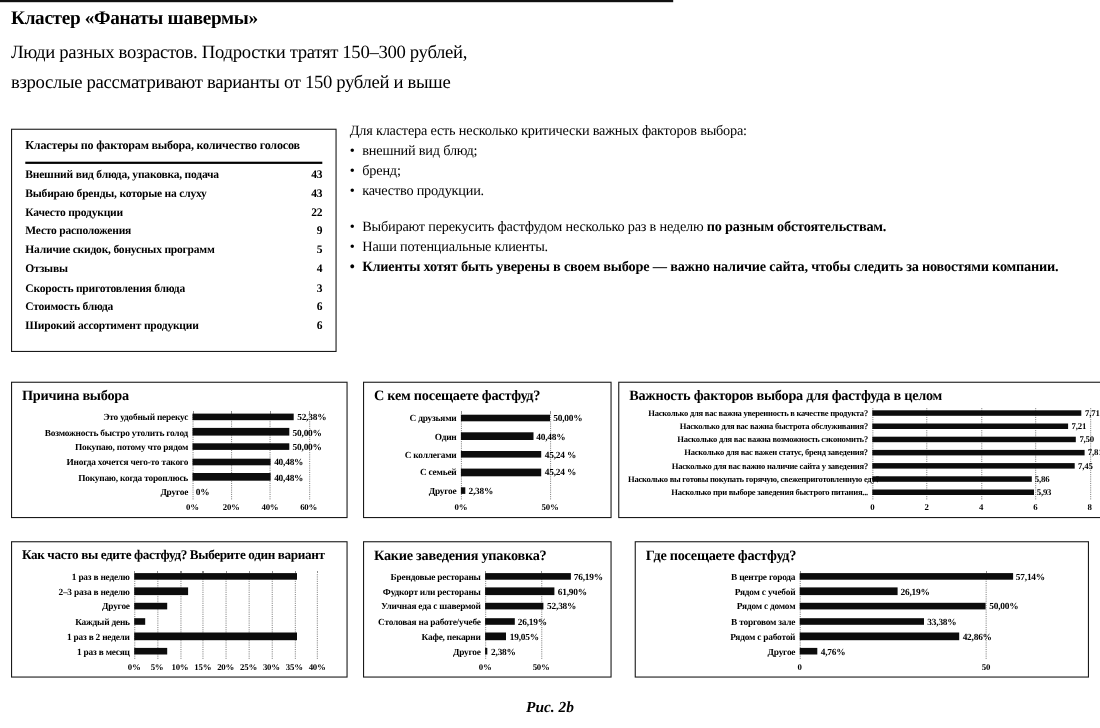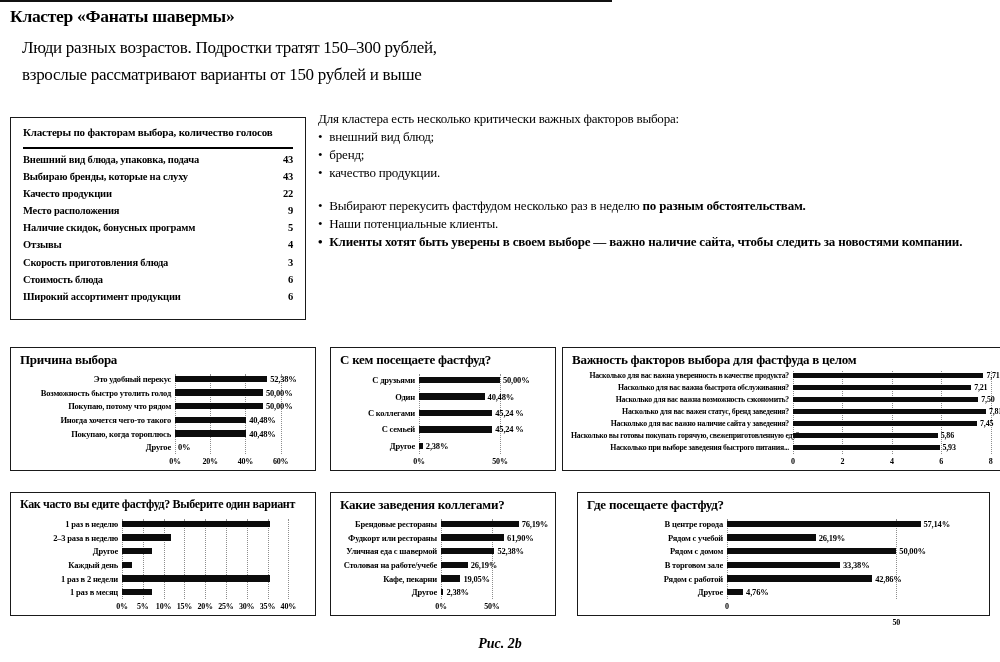--- a/index.html
+++ b/index.html
@@ -3,21 +3,21 @@
 <meta charset="utf-8">
 <style>
   html,body { margin:0; padding:0; background:#fff; }
   .page {
     position:relative; width:1000px; height:662px; background:#fff;
     font-family:Liberation Serif, serif; color:#000; overflow:hidden;
   }
   .top-artifact { position:absolute; left:0; top:0; width:612px; height:2px; background:#111; }
 
   .page-title { position:absolute; left:10px; top:6px; font-size:17.5px; font-weight:700; letter-spacing:-0.3px; }
-  .page-subtitle { position:absolute; left:10px; top:34px; font-size:17px; line-height:27px; letter-spacing:-0.3px;margin-left:12px; }
+  .page-subtitle { position:absolute; left:10px; top:34px; font-size:17px; line-height:27px; letter-spacing:-0.3px; }
 
   
   .factors-box { position:absolute; left:10px; top:117px; width:296px; height:203px; border:1.5px solid #1a1a1a; box-sizing:border-box; }
   .factors-title { padding:8px 12px 0 12px; font-size:11px; font-weight:700; letter-spacing:-0.2px; }
   .factors-rule { border-top:2px solid #000; margin:9px 12px 4px 12px; }
   .factors-rows { padding:1px 12px 0 12px; }
   .trow { display:flex; justify-content:space-between; align-items:baseline; height:17.1px; font-size:10.5px; font-weight:700; letter-spacing:-0.2px; }
 
   
   .insights { position:absolute; left:318px; top:110px; width:668px; font-size:13px; line-height:18px; letter-spacing:-0.2px; }
@@ -363,21 +363,21 @@
           <span class="ctick" style="left: 44.9438%;">20%</span>
           <span class="ctick" style="left: 56.1798%;">25%</span>
           <span class="ctick" style="left: 67.4157%;">30%</span>
           <span class="ctick" style="left: 78.6517%;">35%</span>
           <span class="ctick" style="left: 89.8876%;">40%</span>
         </div>
       </div>
   </div>
 
   <div class="chart-box" style="left:330px; top:492px; width:226px; height:124px;">
-    <div class="chart-title">Какие заведения коллегами?</div>
+    <div class="chart-title">Какие заведения упаковка?</div>
     <div class="cplot">
         <div class="cgrid" style="left: 102px; right: 0px;">
           <div class="cgridline" style="left: 0%;"></div>
           <div class="cgridline" style="left: 48.0769%;"></div>
         </div>
         <div class="crows">
           <div class="crow">
             <div class="clabel" style="width: 102px;">Брендовые рестораны</div>
             <div class="ctrack">
               <div class="cbar" style="width: 73.2596%;"></div>
@@ -473,20 +473,20 @@
           <div class="crow">
             <div class="clabel" style="width: 141px;">Другое</div>
             <div class="ctrack">
               <div class="cbar" style="width: 6.34667%;"></div>
               <span class="cval">4,76%</span>
             </div>
           </div>
         </div>
         <div class="caxis" style="left: 141px;">
           <span class="ctick" style="left: 0%;">0</span>
-          <span class="ctick" style="left: 66.6667%; margin-top: 16px;">50</span>
+          <span class="ctick" style="left: 66.6667%;">50</span>
         </div>
       </div>
   </div>
 
   <div class="figure-caption">Рис. 2b</div>
 
 </div>
 
 </body></html>

